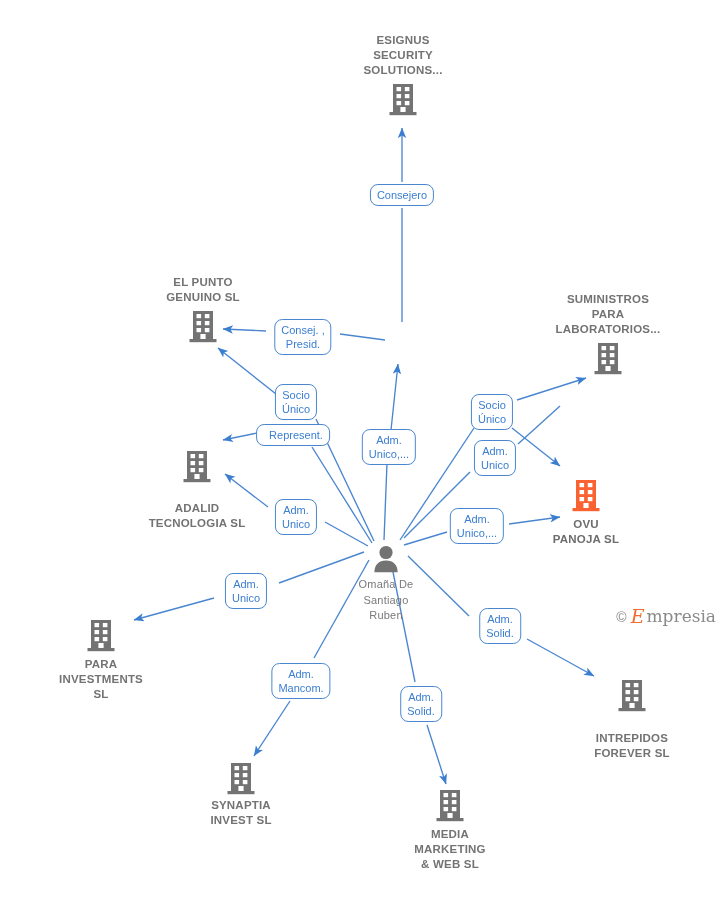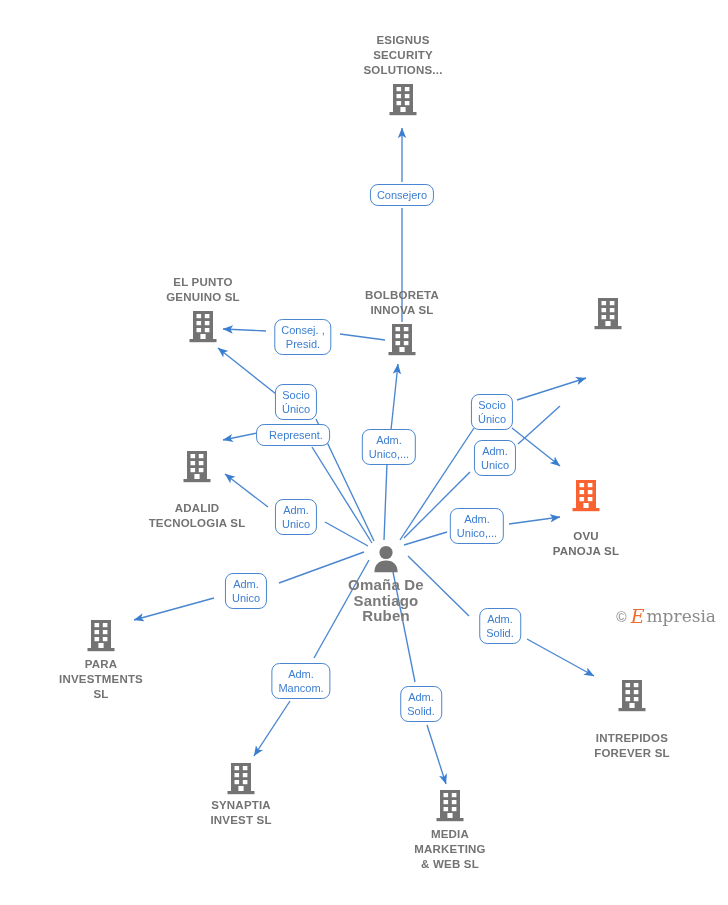--- a/index.html
+++ b/index.html
@@ -8,21 +8,21 @@
     font-family:"Liberation Sans", sans-serif;
   }
   #canvas{position:absolute;left:0;top:0;width:728px;height:634px;}
   svg.edges{position:absolute;left:0;top:0;width:728px;height:905px;pointer-events:none;}
 
   .node{position:absolute;transform:translate(-50%,0);text-align:center;width:150px;}
   .node .caption{
     font-size:11.5px;line-height:15px;color:#737373;font-weight:bold;letter-spacing:.2px;
     white-space:pre-line;
   }
-  .node.person .caption{font-weight:bold;font-size:15px;line-height:15.5px;color:#7a7a7a;}
+  .node.person .caption{font-weight:normal;font-size:11px;line-height:15.5px;color:#7a7a7a;}
   .node.highlight .caption{color:#6d6d6d;}
   .ico{display:block;margin:0 auto;}
 
   .elabel{
     position:absolute;transform:translate(-50%,-50%);
     background:#ffffff;border:1.4px solid #4a86d0;border-radius:8px;
     color:#3b7ed0;font-size:11px;line-height:14px;text-align:center;
     padding:3px 6px;white-space:pre-line;box-sizing:border-box;
   }
 
@@ -97,53 +97,41 @@
       <rect x="8.5" y="5" width="4.6" height="4.2" fill="#fff"></rect>
         <rect x="16.8" y="5" width="4.6" height="4.2" fill="#fff"></rect>
       <rect x="8.5" y="12" width="4.6" height="4.2" fill="#fff"></rect>
         <rect x="16.8" y="12" width="4.6" height="4.2" fill="#fff"></rect>
       <rect x="8.5" y="19" width="4.6" height="4.2" fill="#fff"></rect>
         <rect x="16.8" y="19" width="4.6" height="4.2" fill="#fff"></rect>
       <rect x="12.4" y="25" width="5.2" height="5" fill="#fff"></rect>
     </svg>
   </div>
 
-  <div class="node" style="left:402px;top:288px;">
-    <div class="caption">BOLBORETA
-INNOVA  SL</div>
-    <svg class="ico" width="30" height="36" viewBox="0 0 30 36" style="margin-top:4px;">
-      <rect x="5" y="2" width="20" height="28" fill="#737373"></rect>
-      <rect x="1.5" y="30" width="27" height="3.2" fill="#737373"></rect>
-      <rect x="8.5" y="5" width="4.6" height="4.2" fill="#fff"></rect>
-        <rect x="16.8" y="5" width="4.6" height="4.2" fill="#fff"></rect>
-      <rect x="8.5" y="12" width="4.6" height="4.2" fill="#fff"></rect>
-        <rect x="16.8" y="12" width="4.6" height="4.2" fill="#fff"></rect>
-      <rect x="8.5" y="19" width="4.6" height="4.2" fill="#fff"></rect>
-        <rect x="16.8" y="19" width="4.6" height="4.2" fill="#fff"></rect>
-      <rect x="12.4" y="25" width="5.2" height="5" fill="#fff"></rect>
-    </svg>
-  </div>
 
   <div class="node" style="left:203px;top:275px;">
     <div class="caption">EL PUNTO
 GENUINO  SL</div>
     <svg class="ico" width="30" height="36" viewBox="0 0 30 36" style="margin-top:4px;">
       <rect x="5" y="2" width="20" height="28" fill="#737373"></rect>
       <rect x="1.5" y="30" width="27" height="3.2" fill="#737373"></rect>
       <rect x="8.5" y="5" width="4.6" height="4.2" fill="#fff"></rect>
         <rect x="16.8" y="5" width="4.6" height="4.2" fill="#fff"></rect>
       <rect x="8.5" y="12" width="4.6" height="4.2" fill="#fff"></rect>
         <rect x="16.8" y="12" width="4.6" height="4.2" fill="#fff"></rect>
       <rect x="8.5" y="19" width="4.6" height="4.2" fill="#fff"></rect>
         <rect x="16.8" y="19" width="4.6" height="4.2" fill="#fff"></rect>
       <rect x="12.4" y="25" width="5.2" height="5" fill="#fff"></rect>
     </svg>
   </div>
 
   <div class="node" style="left:608px;top:292px;">
+    <div class="caption">SUMINISTROS
+PARA
+LABORATORIOS...</div>
     <svg class="ico" width="30" height="36" viewBox="0 0 30 36" style="margin-top:4px;">
       <rect x="5" y="2" width="20" height="28" fill="#737373"></rect>
       <rect x="1.5" y="30" width="27" height="3.2" fill="#737373"></rect>
       <rect x="8.5" y="5" width="4.6" height="4.2" fill="#fff"></rect>
         <rect x="16.8" y="5" width="4.6" height="4.2" fill="#fff"></rect>
       <rect x="8.5" y="12" width="4.6" height="4.2" fill="#fff"></rect>
         <rect x="16.8" y="12" width="4.6" height="4.2" fill="#fff"></rect>
       <rect x="8.5" y="19" width="4.6" height="4.2" fill="#fff"></rect>
         <rect x="16.8" y="19" width="4.6" height="4.2" fill="#fff"></rect>
       <rect x="12.4" y="25" width="5.2" height="5" fill="#fff"></rect>
@@ -171,21 +159,21 @@
       <rect x="5" y="2" width="20" height="28" fill="#f96332"></rect>
       <rect x="1.5" y="30" width="27" height="3.2" fill="#f96332"></rect>
       <rect x="8.5" y="5" width="4.6" height="4.2" fill="#fff"></rect>
         <rect x="16.8" y="5" width="4.6" height="4.2" fill="#fff"></rect>
       <rect x="8.5" y="12" width="4.6" height="4.2" fill="#fff"></rect>
         <rect x="16.8" y="12" width="4.6" height="4.2" fill="#fff"></rect>
       <rect x="8.5" y="19" width="4.6" height="4.2" fill="#fff"></rect>
         <rect x="16.8" y="19" width="4.6" height="4.2" fill="#fff"></rect>
       <rect x="12.4" y="25" width="5.2" height="5" fill="#fff"></rect>
     </svg>
-    <div class="caption" style="margin-top:15px;">OVU
+    <div class="caption" style="margin-top:3px;">OVU
 PANOJA  SL</div>
   </div>
 
   <div class="node" style="left:101px;top:618px;">
     <svg class="ico" width="30" height="36" viewBox="0 0 30 36">
       <rect x="5" y="2" width="20" height="28" fill="#737373"></rect>
       <rect x="1.5" y="30" width="27" height="3.2" fill="#737373"></rect>
       <rect x="8.5" y="5" width="4.6" height="4.2" fill="#fff"></rect>
         <rect x="16.8" y="5" width="4.6" height="4.2" fill="#fff"></rect>
       <rect x="8.5" y="12" width="4.6" height="4.2" fill="#fff"></rect>

